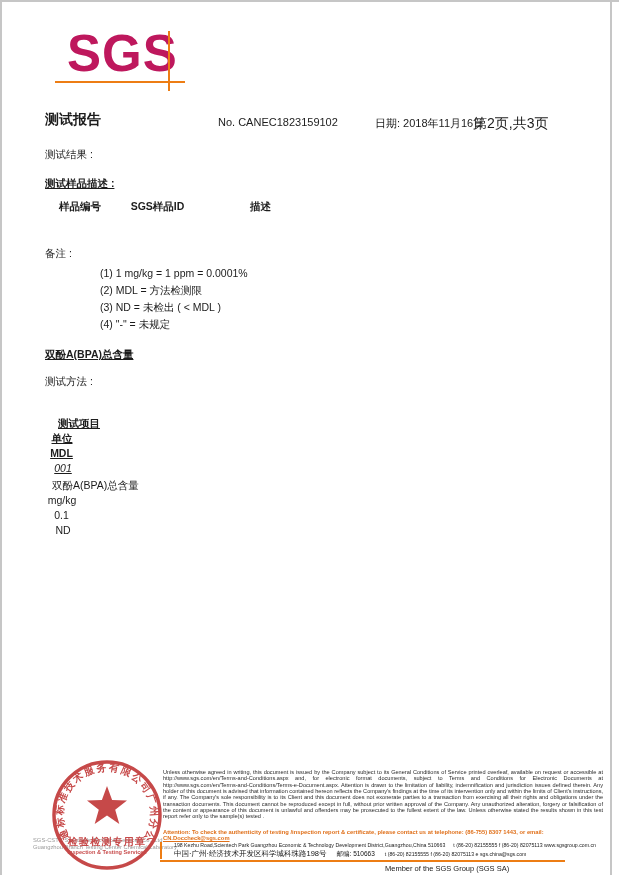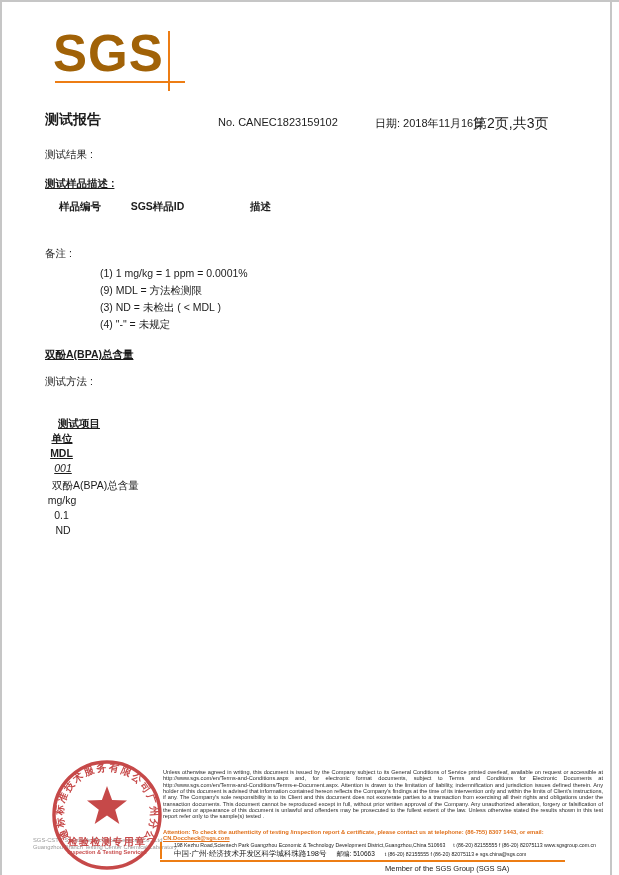--- a/index.html
+++ b/index.html
@@ -4,22 +4,22 @@
 <style>
   html,body{margin:0;padding:0;background:#fff;}
   .page{
     position:relative;width:619px;height:875px;background:#ffffff;overflow:hidden;
     font-family:"Liberation Sans","DejaVu Sans",sans-serif;color:#1c1c1c;
   }
   .edge-top{position:absolute;left:0;top:0;width:619px;height:2px;background:#c6c6c6;}
   .edge-left{position:absolute;left:0;top:0;width:2px;height:875px;background:#c6c6c6;}
   .edge-right{position:absolute;left:610px;top:0;width:2px;height:875px;background:#c6c6c6;}
 
-  .sgs-logo{position:absolute;left:53px;top:30px;font-size:51px;font-weight:bold;
-    letter-spacing:1px;color:#a16207;line-height:48px;}
+  .sgs-logo{position:absolute;left:67px;top:30px;font-size:51px;font-weight:bold;
+    letter-spacing:1px;color:#be185d;line-height:48px;}
   .logo-underline{position:absolute;left:55px;top:81px;width:130px;height:2px;background:#ed7d14;}
   .logo-vline{position:absolute;left:168px;top:31px;width:2px;height:60px;background:#ed7d14;}
 
   .report-title{position:absolute;left:45px;top:111px;font-size:14px;font-weight:bold;}
   .report-no{position:absolute;left:218px;top:116px;font-size:11px;}
   .report-date{position:absolute;left:375px;top:116px;font-size:11px;}
   .report-page{position:absolute;left:473px;top:115px;font-size:14px;}
 
   .body-text{font-size:10.5px;line-height:15px;}
   .results-label{position:absolute;left:45px;top:147px;}
@@ -96,21 +96,21 @@
     <div class="st-row st-head">
       <div class="st-c1">样品编号</div>
       <div class="st-c2">SGS样品ID</div>
       <div class="st-c3">描述</div>
     </div>
   </div>
 
   <div class="notes-label body-text">备注 :</div>
   <div class="notes-list body-text">
     <div>(1) 1 mg/kg = 1 ppm = 0.0001%</div>
-    <div>(9) MDL = 方法检测限</div>
+    <div>(2) MDL = 方法检测限</div>
     <div>(3) ND = 未检出 ( &lt; MDL )</div>
     <div>(4) "-" = 未规定</div>
   </div>
 
   <div class="bpa-title body-text">双酚A(BPA)总含量</div>
   <div class="method-label body-text">测试方法 :</div>
 
   <div class="result-table body-text">
     <div class="rt-row rt-head">
       <div class="rt-name"><span>测试项目</span></div>

